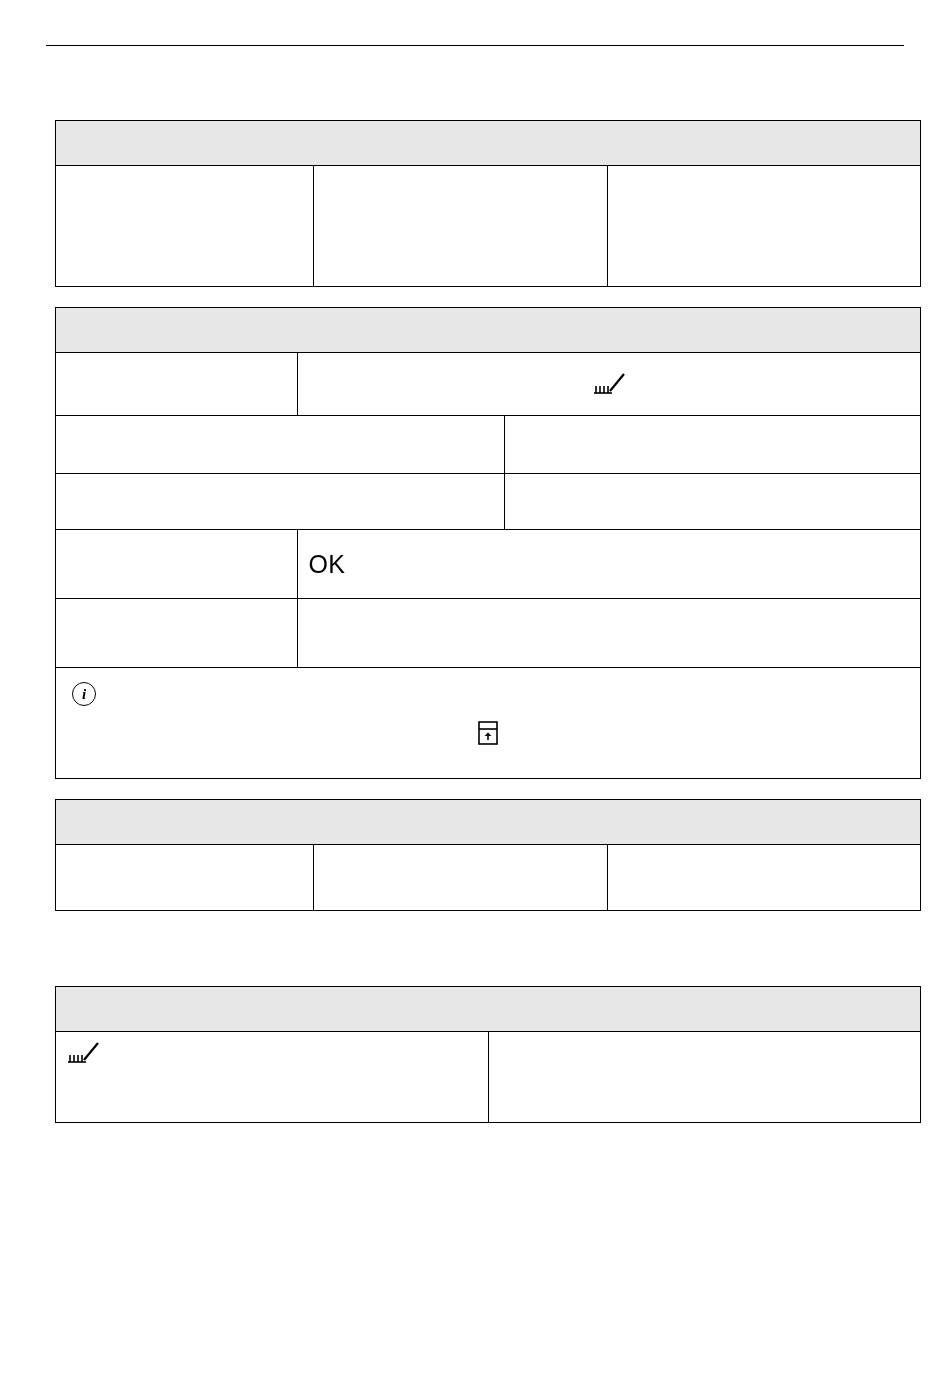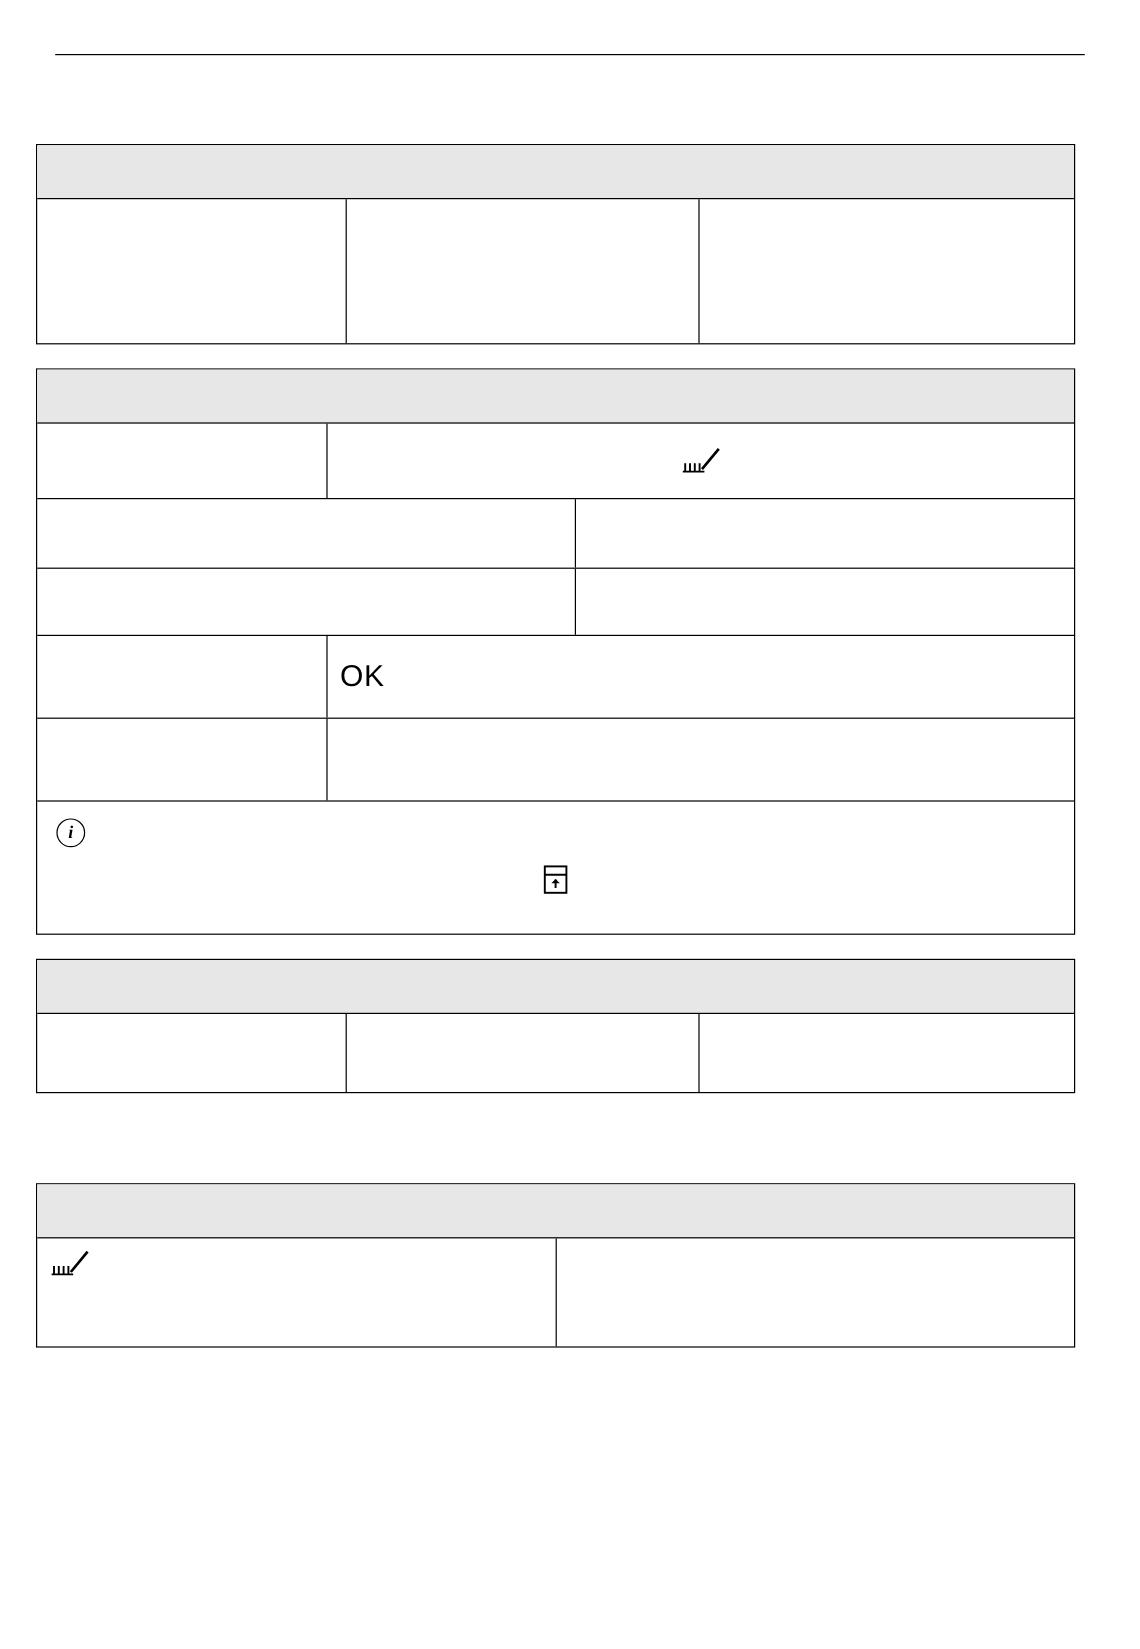--- a/index.html
+++ b/index.html
@@ -23,21 +23,21 @@
   .header-rule {
     position: absolute;
     left: 46px;
     top: 45px;
     width: 858px;
     height: 1px;
     background: #000000;
   }
   .content {
     position: absolute;
-    left: 30px;
+    left: 55px;
     top: 120px;
     width: 790px;
   }
 
   
   .tbl {
     width: 866px;
     border: 1px solid #000000;
     border-collapse: collapse;
     box-sizing: border-box;

